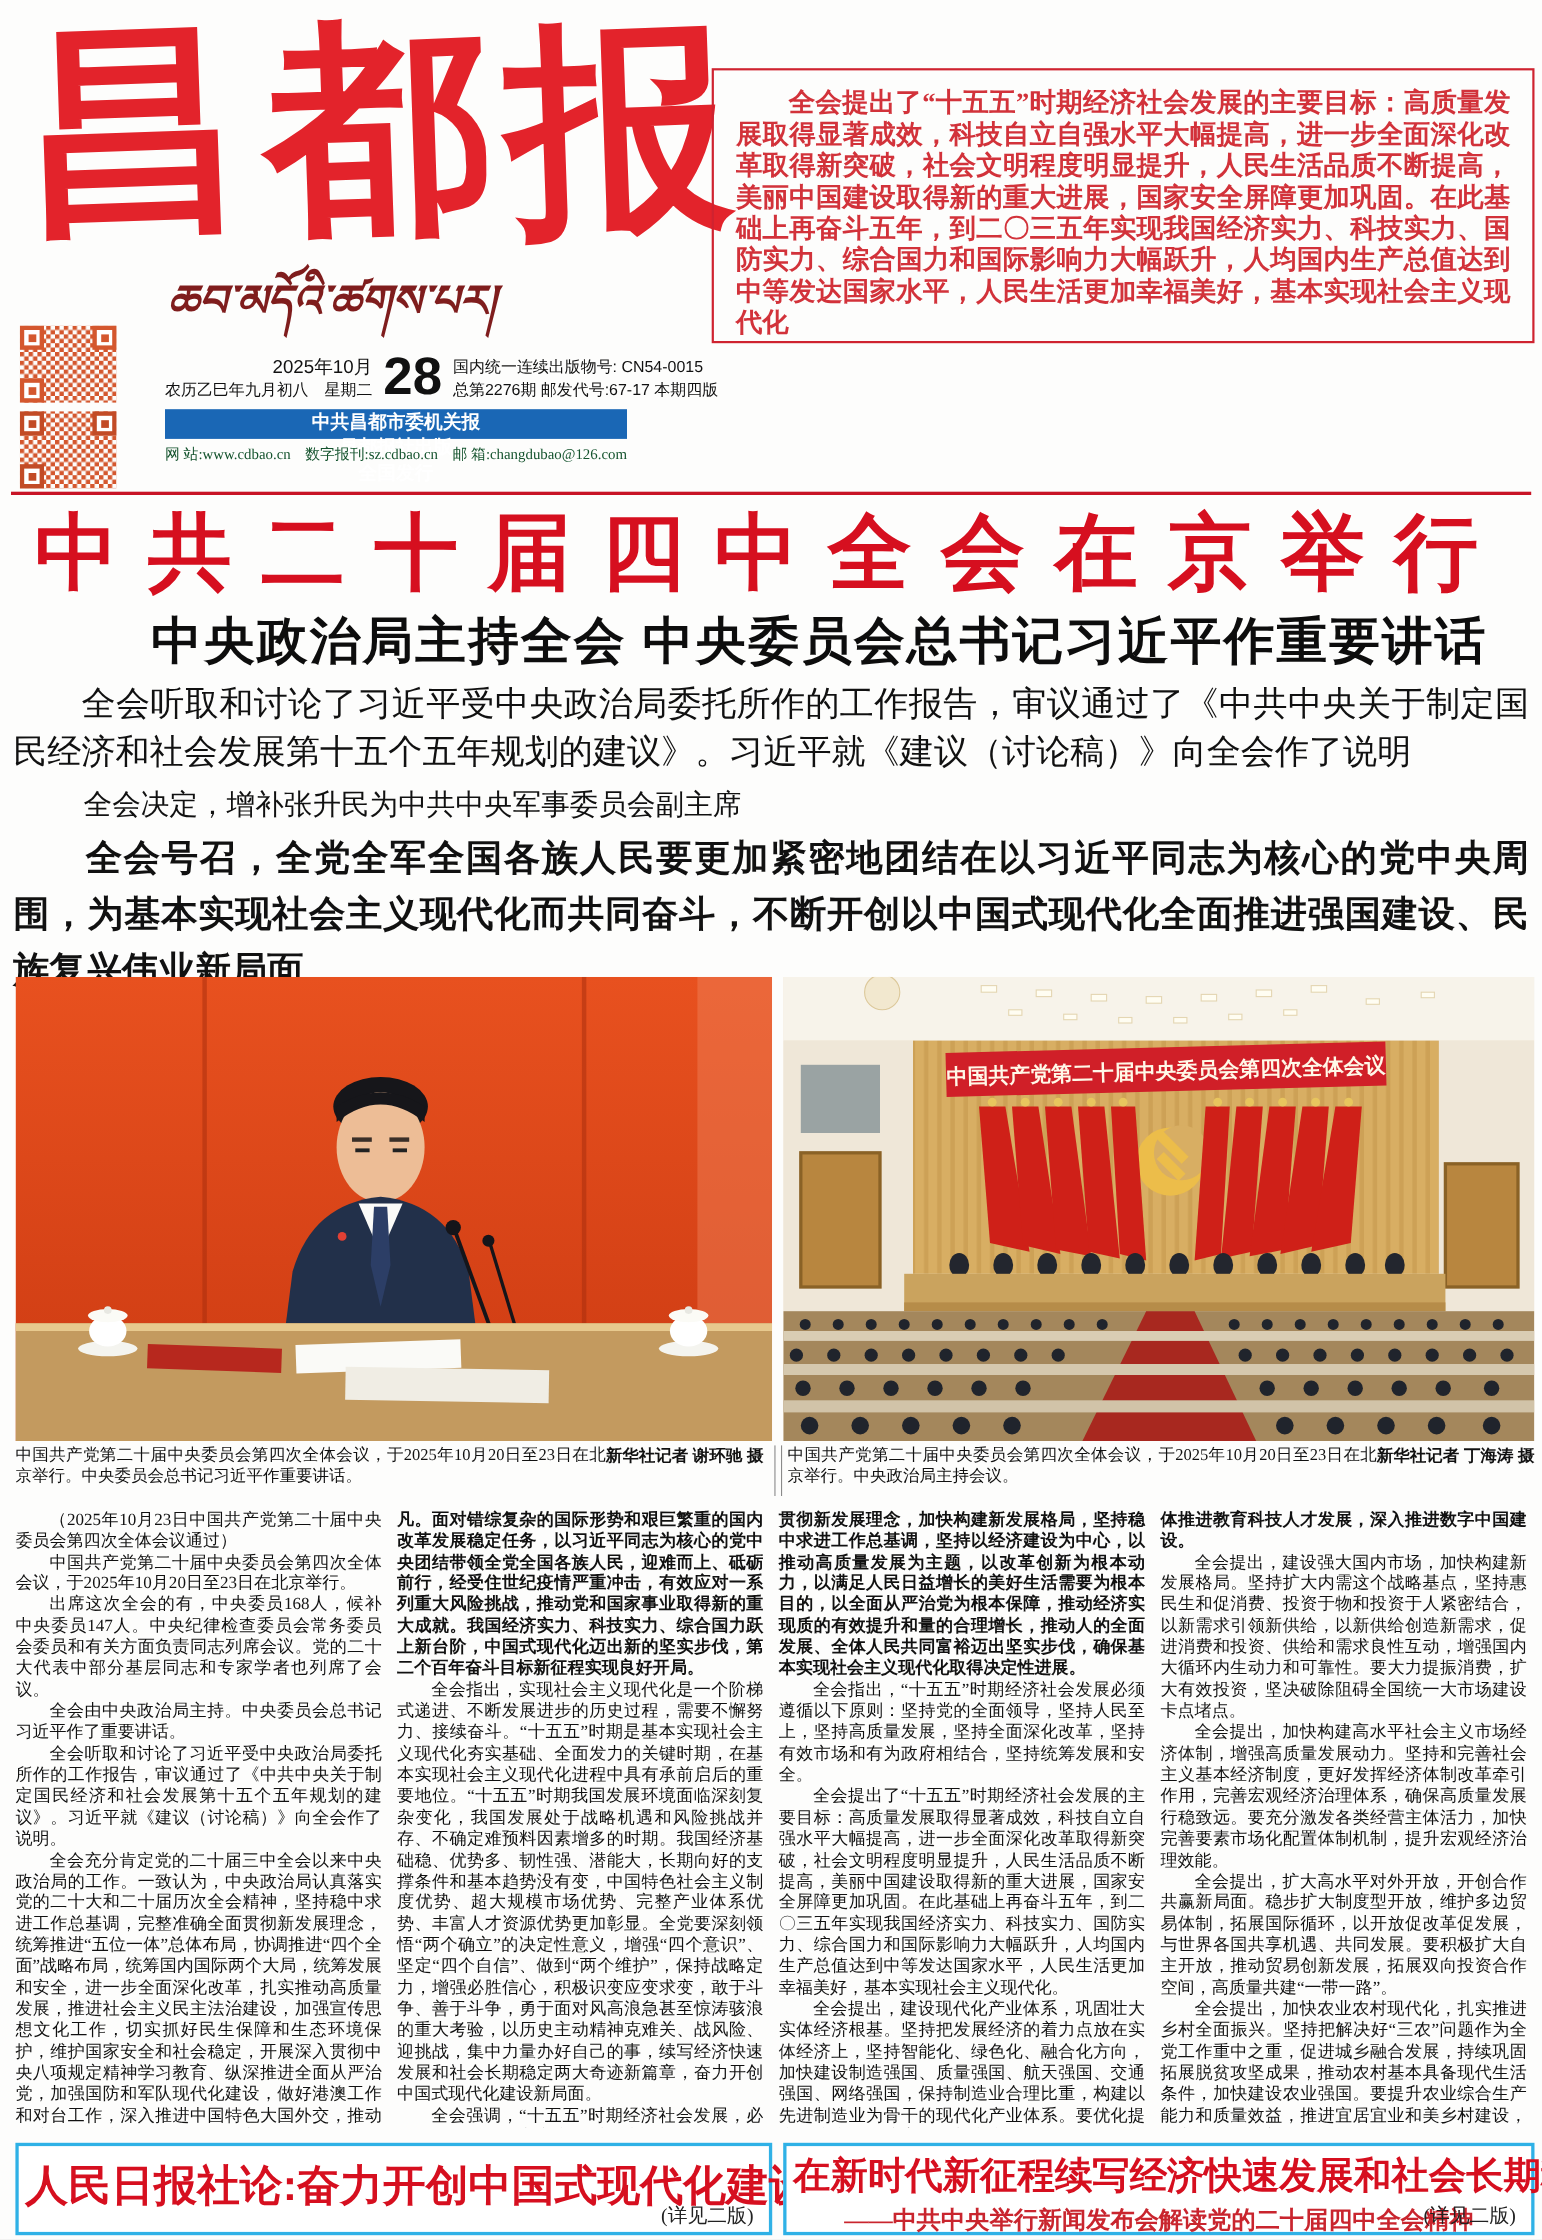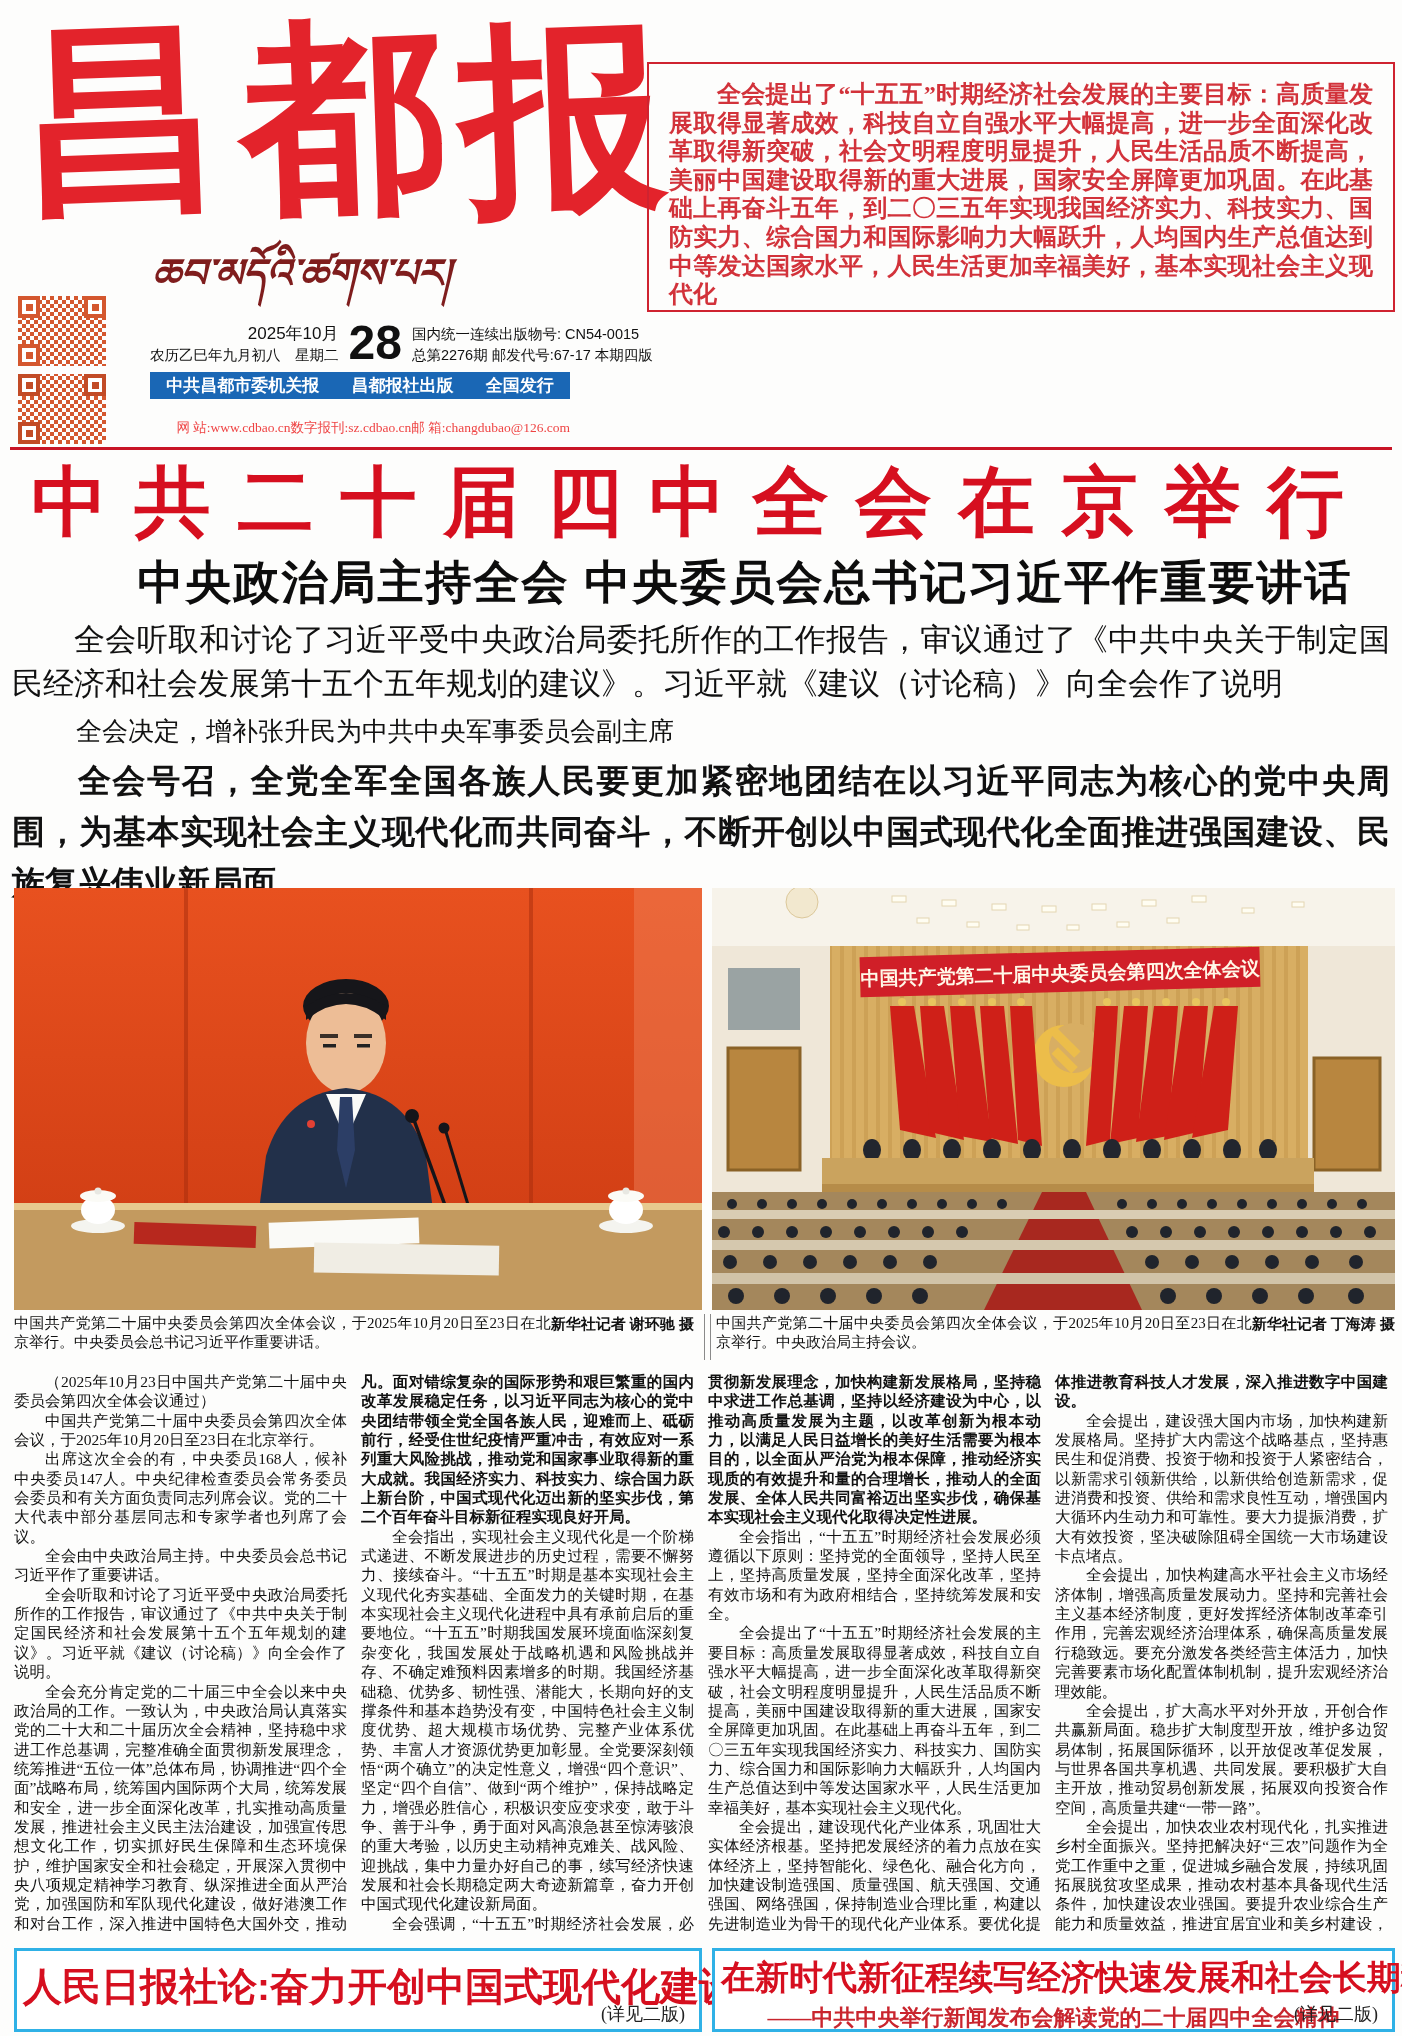--- a/index.html
+++ b/index.html
@@ -14,22 +14,22 @@
         color:#7f1d1d;font-weight:700;font-style:italic;white-space:nowrap;}
   .qr{position:absolute;left:18px;top:296px;}
   .pubinfo{position:absolute;left:150px;top:320px;width:420px;font-family:"Liberation Sans","DejaVu Sans",sans-serif;}
   .pi-top{display:flex;align-items:flex-end;gap:10px;}
   .pi-left{flex:1;text-align:right;line-height:1.35;}
   .pi-l1{font-size:17px;}
   .pi-l2{font-size:14.5px;white-space:nowrap;}
   .pi-day{font-size:48px;font-weight:800;line-height:0.95;font-family:"Liberation Sans","DejaVu Sans",sans-serif;}
   .pi-right{line-height:1.45;font-size:14.5px;white-space:nowrap;}
   .pi-bar{margin-top:6px;height:27px;background:#1a67b5;color:#fff;display:flex;
-        justify-content:space-around;align-items:center;font-size:17px;font-weight:700;}
-  .pi-contact{margin-top:20px;display:flex;justify-content:flex-end;font-size:13.5px;color:#ef4444;
+        justify-content:space-around;align-items:center;font-size:17px;font-weight:700;flex-direction:column;}
+  .pi-contact{margin-top:5px;display:flex;justify-content:space-between;font-size:13.5px;color:#14532d;
         font-family:"Liberation Serif","DejaVu Serif",serif;}
   .goals-box{position:absolute;left:647px;top:62px;width:748px;height:250px;border:2px solid #cf2330;
         box-sizing:border-box;padding:16px 20px 0 20px;overflow:hidden;}
   .goals-box p{margin:0;font-size:24px;line-height:28.6px;text-align:justify;text-indent:2em;
         color:#d2323a;font-weight:700;font-family:"Liberation Serif","DejaVu Serif",serif;}
   .red-rule{position:absolute;left:10px;right:10px;top:447px;height:3px;background:#c81426;}
   
   .headline{position:absolute;left:0;top:452px;width:1402px;text-align:center;color:#d60f1f;
         font-family:"Liberation Sans","DejaVu Sans",sans-serif;font-weight:900;font-size:76px;
         letter-spacing:27px;white-space:nowrap;}

